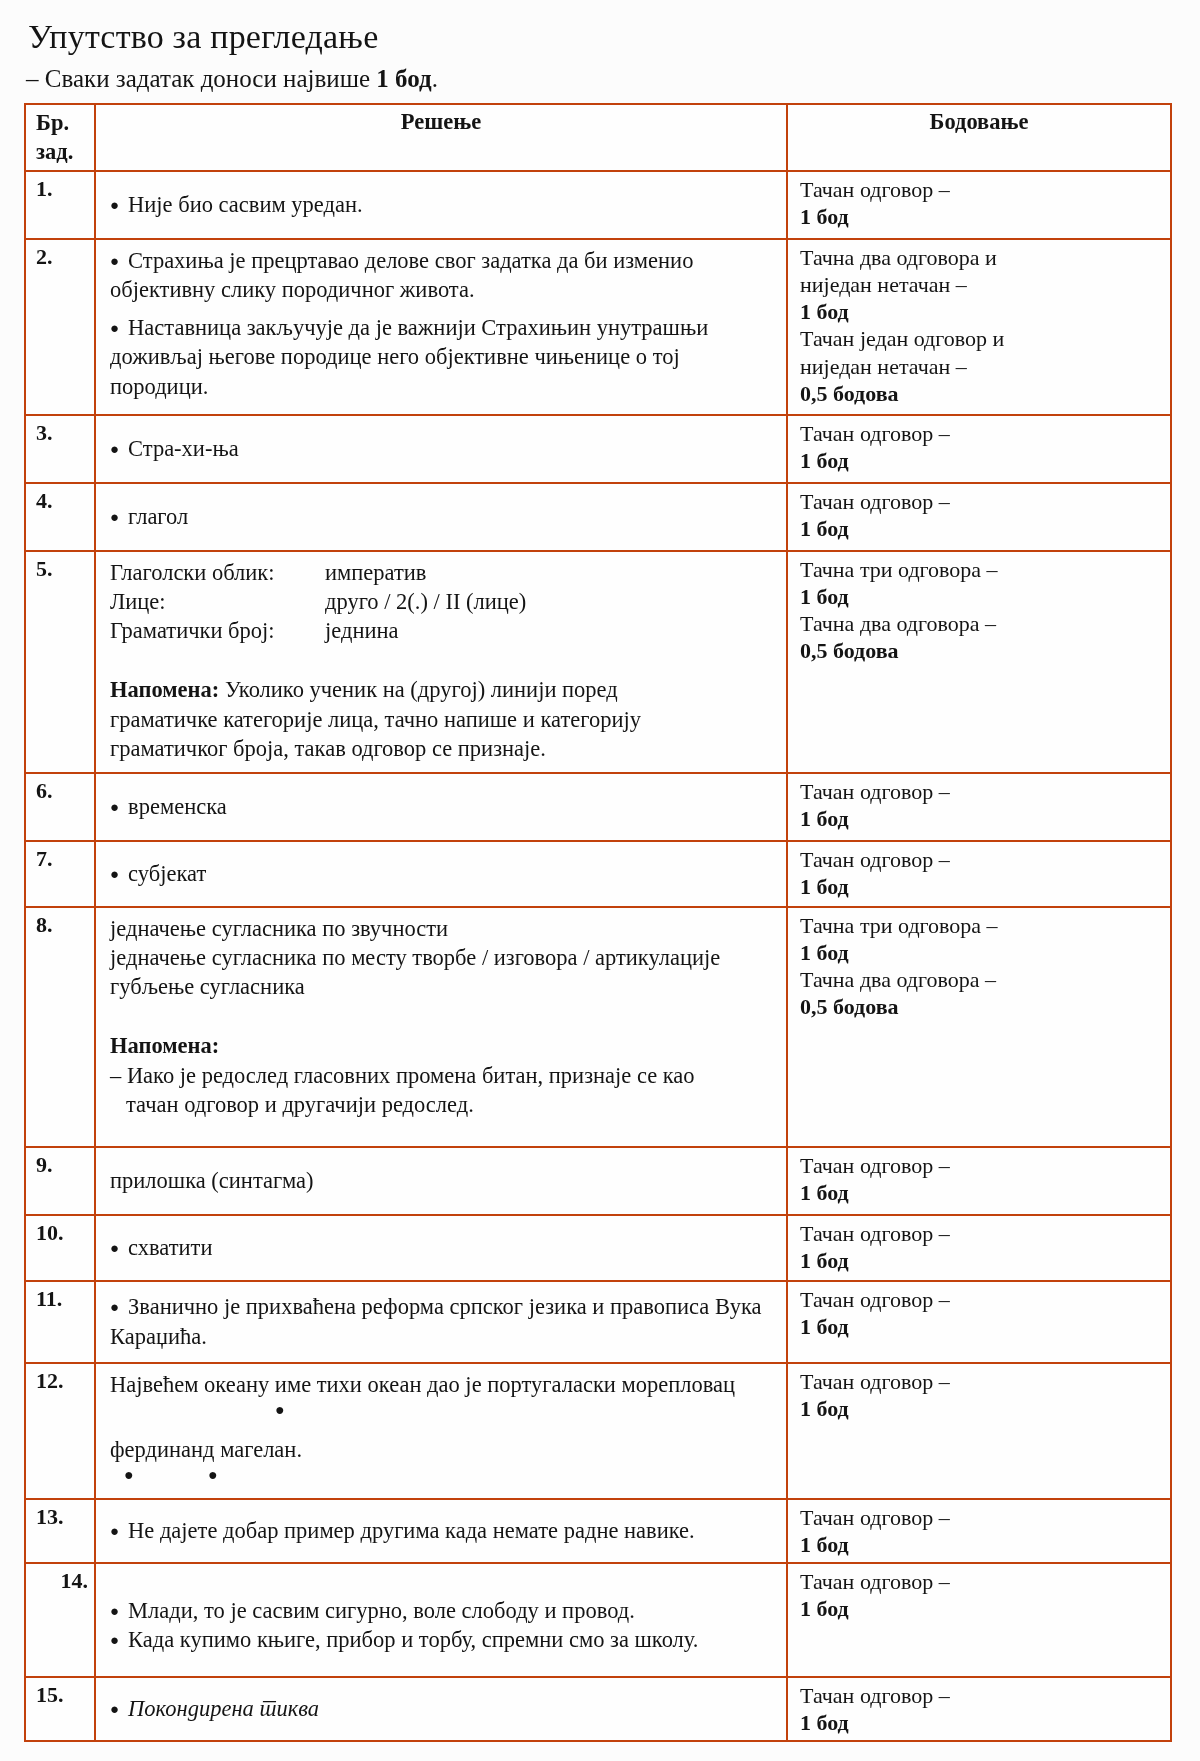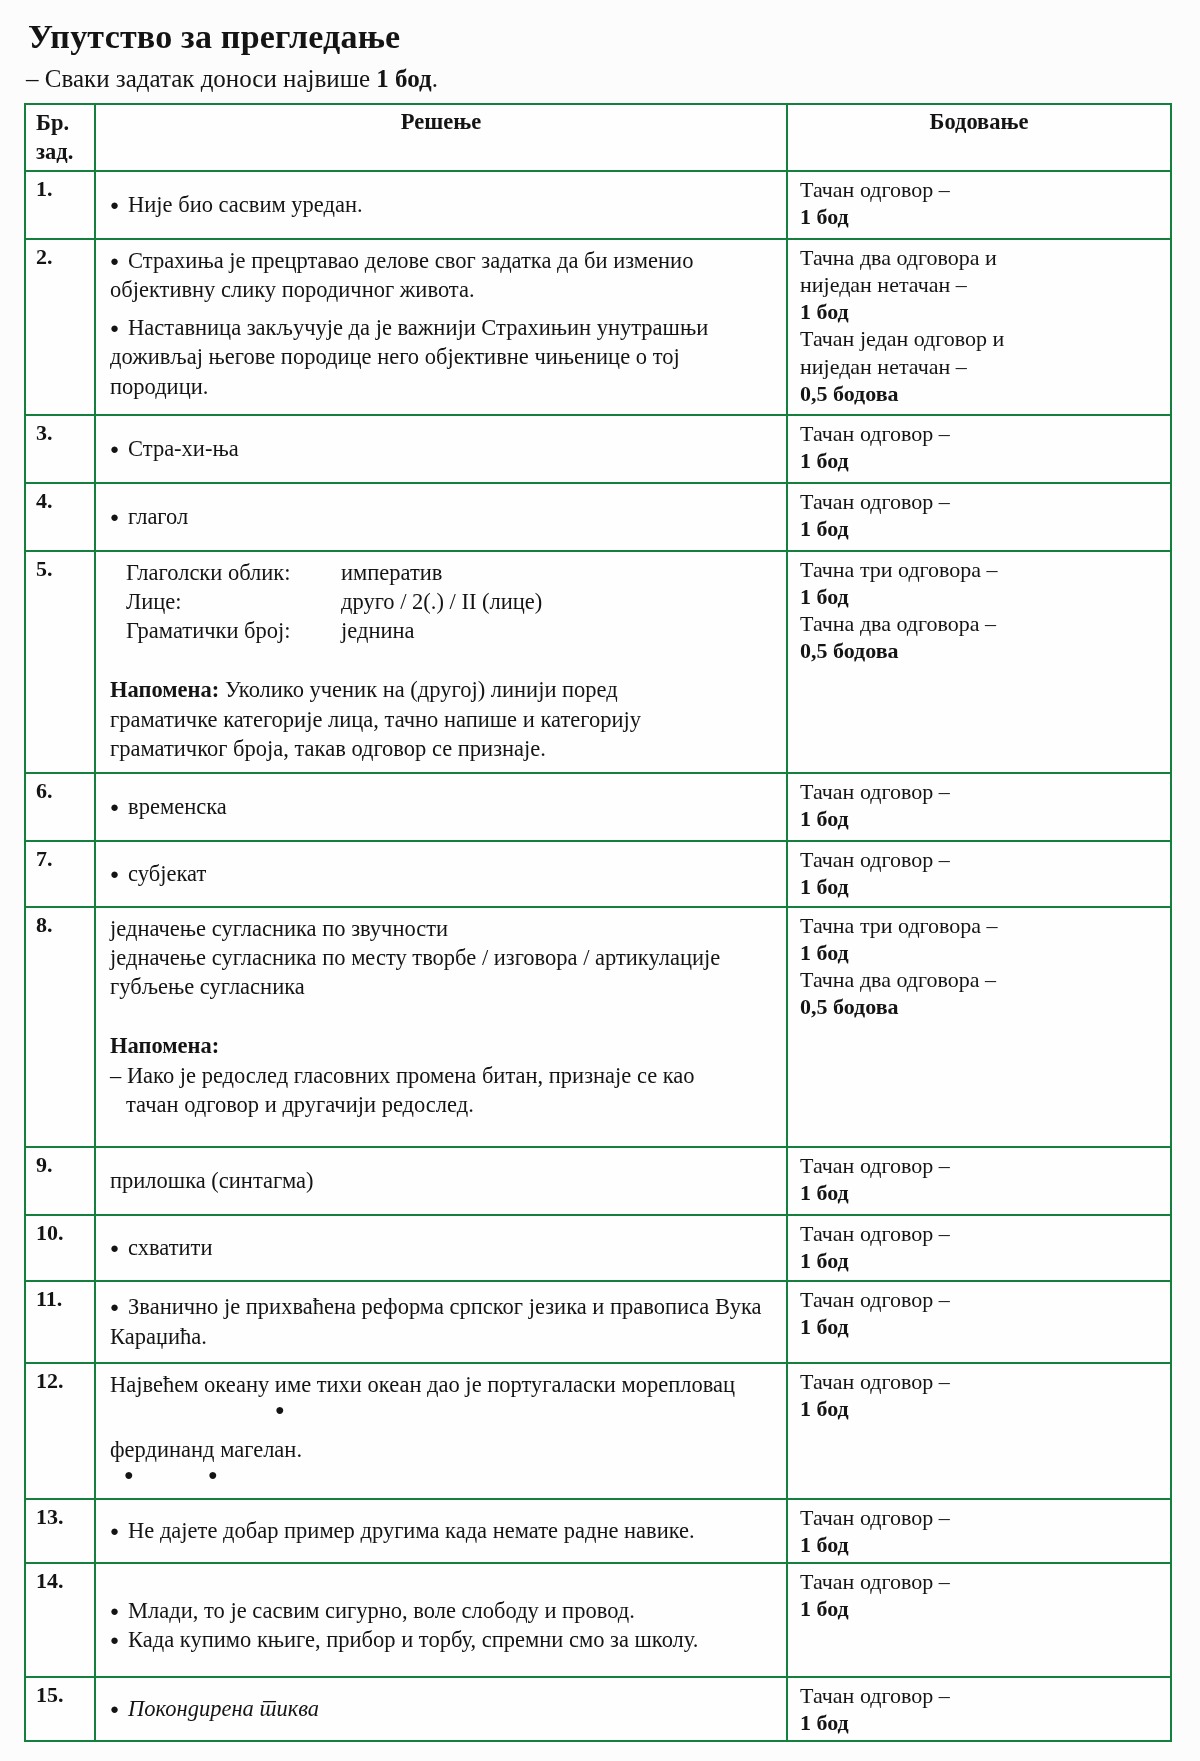--- a/index.html
+++ b/index.html
@@ -4,35 +4,35 @@
 <style>
   html,body{margin:0;padding:0;}
   body{
     width:1200px;height:1761px;overflow:hidden;
     background:#fcfcfc;color:#141414;
     font-family:"Liberation Serif","DejaVu Serif",serif;
     -webkit-font-smoothing:antialiased;
   }
   .page{padding:12px 24px 0 24px;}
   h1[data-name="page-title"]{
-    font-size:34px;line-height:1.1;font-weight:bold;
+    font-size:34px;line-height:1.1;font-weight:normal;
     margin:6px 0 8px 4px;letter-spacing:.2px;
   }
   .intro-line{
     font-size:25px;line-height:1.28;margin:0 0 5px 2px;
   }
   .intro-line b{font-weight:bold;}
   table[data-name="grading-table"]{
     border-collapse:collapse;table-layout:fixed;
     width:1146px;margin:8px 0 0 0;background:#fefefe;
   }
   col.c-num{width:70px;}
   col.c-sol{width:692px;}
   col.c-score{width:384px;}
-  th,td{border:2px solid #15803d;}
+  th,td{border:2px solid #c2410c;}
   th{
     font-size:22.5px;font-weight:bold;vertical-align:top;
     padding:4px 8px;
   }
   th.h-num{text-align:left;padding-left:10px;white-space:pre-line;line-height:1.25;}
   th.h-mid,th.h-right{text-align:center;}
   td.num-cell{
     vertical-align:top;text-align:left;
     padding:3px 6px 3px 10px;
     font-size:22px;font-weight:bold;line-height:1.25;
@@ -51,21 +51,21 @@
   .score-line{white-space:pre-line;}
   .score-line.bold{font-weight:bold;}
   .line{min-height:10px;}
   .bullet-line .bullet{
     display:inline-block;font-size:15px;margin-right:9px;
     vertical-align:2px;line-height:1;
   }
   .line.gap-before{margin-top:9px;}
   .line.gap-top-lg{margin-top:26px;}
   .line .txt.italic{font-style:italic;}
-  .pair .pair-label{display:inline-block;width:215px;margin-left:16px;}
+  .pair .pair-label{display:inline-block;width:215px;}
   .blank-line{height:30px;}
   .note{max-width:572px;}
   .note b,.note-title b{font-weight:bold;}
   .hang{max-width:608px;padding-left:16px;text-indent:-16px;}
   .dots-line{position:relative;height:27px;}
   .dots-line .dot{
     position:absolute;top:3px;font-size:16px;line-height:1;
   }
 </style>
 </head>
@@ -244,21 +244,21 @@
           <td data-name="task-number" class="num-cell" style="height: 56px; margin-left: 41px;">13.</td>
           <td data-name="solution-cell" class="sol-cell">
             <div data-name="solution-line" class="line bullet-line"><span data-name="bullet-icon" class="bullet">●</span><span data-name="solution-text" class="txt">Не дајете добар пример другима када немате радне навике.</span></div>
           </td>
           <td data-name="scoring-cell" class="score-cell">
             <div data-name="scoring-line" class="score-line">Тачан одговор –</div>
             <div data-name="scoring-line" class="score-line bold">1 бод</div>
           </td>
         </tr>
         <tr data-name="table-row">
-          <td data-name="task-number" class="num-cell" style="height: 106px;">14.</td>
+          <td data-name="task-number" class="num-cell" style="height: 106px; text-align: right;">14.</td>
           <td data-name="solution-cell" class="sol-cell v-top">
             <div data-name="solution-line" class="line bullet-line gap-top-lg"><span data-name="bullet-icon" class="bullet">●</span><span data-name="solution-text" class="txt">Млади, то је сасвим сигурно, воле слободу и провод.</span></div>
             <div data-name="solution-line" class="line bullet-line"><span data-name="bullet-icon" class="bullet">●</span><span data-name="solution-text" class="txt">Када купимо књиге, прибор и торбу, спремни смо за школу.</span></div>
           </td>
           <td data-name="scoring-cell" class="score-cell">
             <div data-name="scoring-line" class="score-line">Тачан одговор –</div>
             <div data-name="scoring-line" class="score-line bold">1 бод</div>
           </td>
         </tr>
         <tr data-name="table-row">

